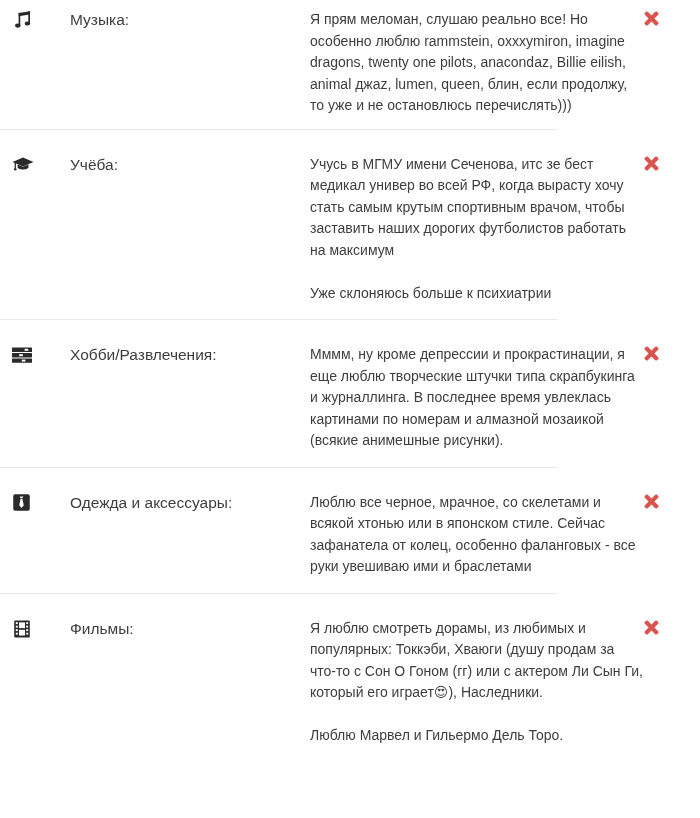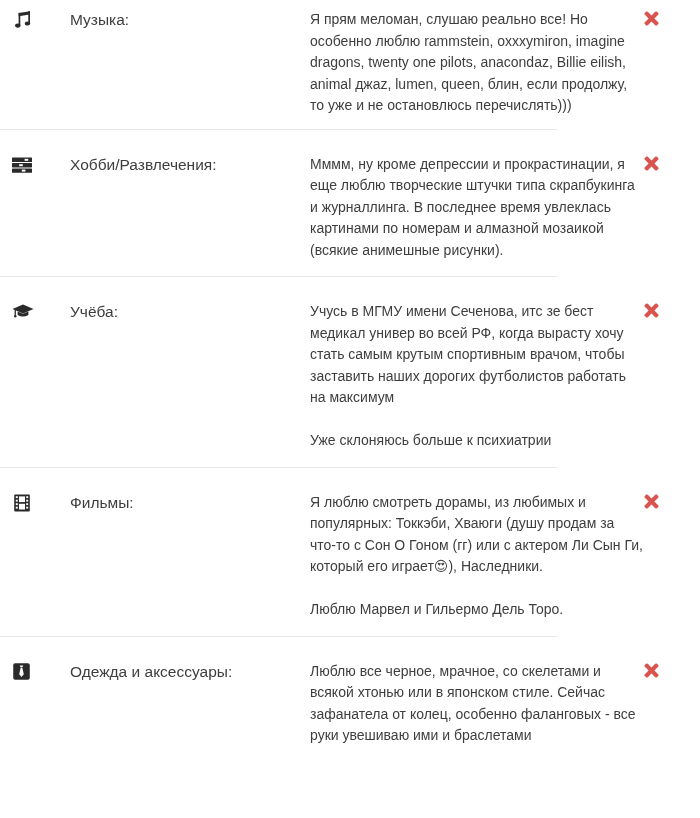--- a/index.html
+++ b/index.html
@@ -73,20 +73,47 @@
             <rect x="5.8" y="-1.2" width="4.4" height="18.4" rx="1.4" transform="rotate(-45 8 8)"></rect>
           </g>
         </svg>
       </span>
     </button>
   </div>
 
   <div class="row">
     <div class="cell-icon">
       <span class="icon">
+        <svg viewBox="0 0 22 20" width="22" height="20" fill="currentColor">
+          <polygon points="11,2.6 21.5,7 11,11.4 0.5,7"></polygon>
+          <path d="M5.6 9.5 L5.6 12.9 Q11 16 16.4 12.9 L16.4 9.5 L11 11.8 Z"></path>
+          <rect x="2.6" y="7.2" width="1.3" height="6.2" rx="0.6"></rect>
+          <circle cx="3.25" cy="14.2" r="1.25"></circle>
+        </svg>
+      </span>
+    </div>
+    <div class="cell-label">Учёба:</div>
+    <div class="cell-value">Учусь в МГМУ имени Сеченова, итс зе бест медикал универ во всей РФ, когда вырасту хочу стать самым крутым спортивным врачом, чтобы заставить наших дорогих футболистов работать на максимум
+
+Уже склоняюсь больше к психиатрии</div>
+    <button class="delete-btn">
+      <span class="icon">
+        <svg viewBox="0 0 16 16" width="15" height="15">
+          <g fill="#d9534f">
+            <rect x="5.8" y="-1.2" width="4.4" height="18.4" rx="1.4" transform="rotate(45 8 8)"></rect>
+            <rect x="5.8" y="-1.2" width="4.4" height="18.4" rx="1.4" transform="rotate(-45 8 8)"></rect>
+          </g>
+        </svg>
+      </span>
+    </button>
+  </div>
+
+  <div class="row">
+    <div class="cell-icon">
+      <span class="icon">
         <svg viewBox="0 0 20 20" width="20" height="20">
           <g fill="currentColor">
             <rect x="0" y="2.6" width="20" height="4.4" rx="0.6"></rect>
             <rect x="0" y="8.0" width="20" height="4.4" rx="0.6"></rect>
             <rect x="0" y="13.4" width="20" height="4.4" rx="0.6"></rect>
           </g>
           <g fill="#ffffff">
             <rect x="12.6" y="3.8" width="3.6" height="2"></rect>
             <rect x="7.2" y="9.2" width="3.6" height="2"></rect>
             <rect x="9.8" y="14.6" width="3.6" height="2"></rect>
@@ -104,32 +131,29 @@
             <rect x="5.8" y="-1.2" width="4.4" height="18.4" rx="1.4" transform="rotate(-45 8 8)"></rect>
           </g>
         </svg>
       </span>
     </button>
   </div>
 
   <div class="row">
     <div class="cell-icon">
       <span class="icon">
-        <svg viewBox="0 0 22 20" width="22" height="20" fill="currentColor">
-          <polygon points="11,2.6 21.5,7 11,11.4 0.5,7"></polygon>
-          <path d="M5.6 9.5 L5.6 12.9 Q11 16 16.4 12.9 L16.4 9.5 L11 11.8 Z"></path>
-          <rect x="2.6" y="7.2" width="1.3" height="6.2" rx="0.6"></rect>
-          <circle cx="3.25" cy="14.2" r="1.25"></circle>
-        </svg>
-      </span>
-    </div>
-    <div class="cell-label">Учёба:</div>
-    <div class="cell-value">Учусь в МГМУ имени Сеченова, итс зе бест медикал универ во всей РФ, когда вырасту хочу стать самым крутым спортивным врачом, чтобы заставить наших дорогих футболистов работать на максимум
-
-Уже склоняюсь больше к психиатрии</div>
+        <svg viewBox="0 0 20 20" width="19" height="19">
+          <rect x="1.3" y="1.3" width="17.4" height="17.4" rx="2" fill="currentColor"></rect>
+          <polygon fill="#ffffff" points="8.1,3.6 11.9,3.6 10.9,5.5 9.1,5.5"></polygon>
+          <polygon fill="#ffffff" points="9.1,6.1 10.9,6.1 12.4,12.9 10,15.9 7.6,12.9"></polygon>
+        </svg>
+      </span>
+    </div>
+    <div class="cell-label">Одежда и аксессуары:</div>
+    <div class="cell-value">Люблю все черное, мрачное, со скелетами и всякой хтонью или в японском стиле. Сейчас зафанатела от колец, особенно фаланговых - все руки увешиваю ими и браслетами</div>
     <button class="delete-btn">
       <span class="icon">
         <svg viewBox="0 0 16 16" width="15" height="15">
           <g fill="#d9534f">
             <rect x="5.8" y="-1.2" width="4.4" height="18.4" rx="1.4" transform="rotate(45 8 8)"></rect>
             <rect x="5.8" y="-1.2" width="4.4" height="18.4" rx="1.4" transform="rotate(-45 8 8)"></rect>
           </g>
         </svg>
       </span>
     </button>
@@ -164,37 +188,13 @@
         <svg viewBox="0 0 16 16" width="15" height="15">
           <g fill="#d9534f">
             <rect x="5.8" y="-1.2" width="4.4" height="18.4" rx="1.4" transform="rotate(45 8 8)"></rect>
             <rect x="5.8" y="-1.2" width="4.4" height="18.4" rx="1.4" transform="rotate(-45 8 8)"></rect>
           </g>
         </svg>
       </span>
     </button>
   </div>
 
-  <div class="row">
-    <div class="cell-icon">
-      <span class="icon">
-        <svg viewBox="0 0 20 20" width="19" height="19">
-          <rect x="1.3" y="1.3" width="17.4" height="17.4" rx="2" fill="currentColor"></rect>
-          <polygon fill="#ffffff" points="8.1,3.6 11.9,3.6 10.9,5.5 9.1,5.5"></polygon>
-          <polygon fill="#ffffff" points="9.1,6.1 10.9,6.1 12.4,12.9 10,15.9 7.6,12.9"></polygon>
-        </svg>
-      </span>
-    </div>
-    <div class="cell-label">Одежда и аксессуары:</div>
-    <div class="cell-value">Люблю все черное, мрачное, со скелетами и всякой хтонью или в японском стиле. Сейчас зафанатела от колец, особенно фаланговых - все руки увешиваю ими и браслетами</div>
-    <button class="delete-btn">
-      <span class="icon">
-        <svg viewBox="0 0 16 16" width="15" height="15">
-          <g fill="#d9534f">
-            <rect x="5.8" y="-1.2" width="4.4" height="18.4" rx="1.4" transform="rotate(45 8 8)"></rect>
-            <rect x="5.8" y="-1.2" width="4.4" height="18.4" rx="1.4" transform="rotate(-45 8 8)"></rect>
-          </g>
-        </svg>
-      </span>
-    </button>
-  </div>
-
 </div>
 
 </body></html>

